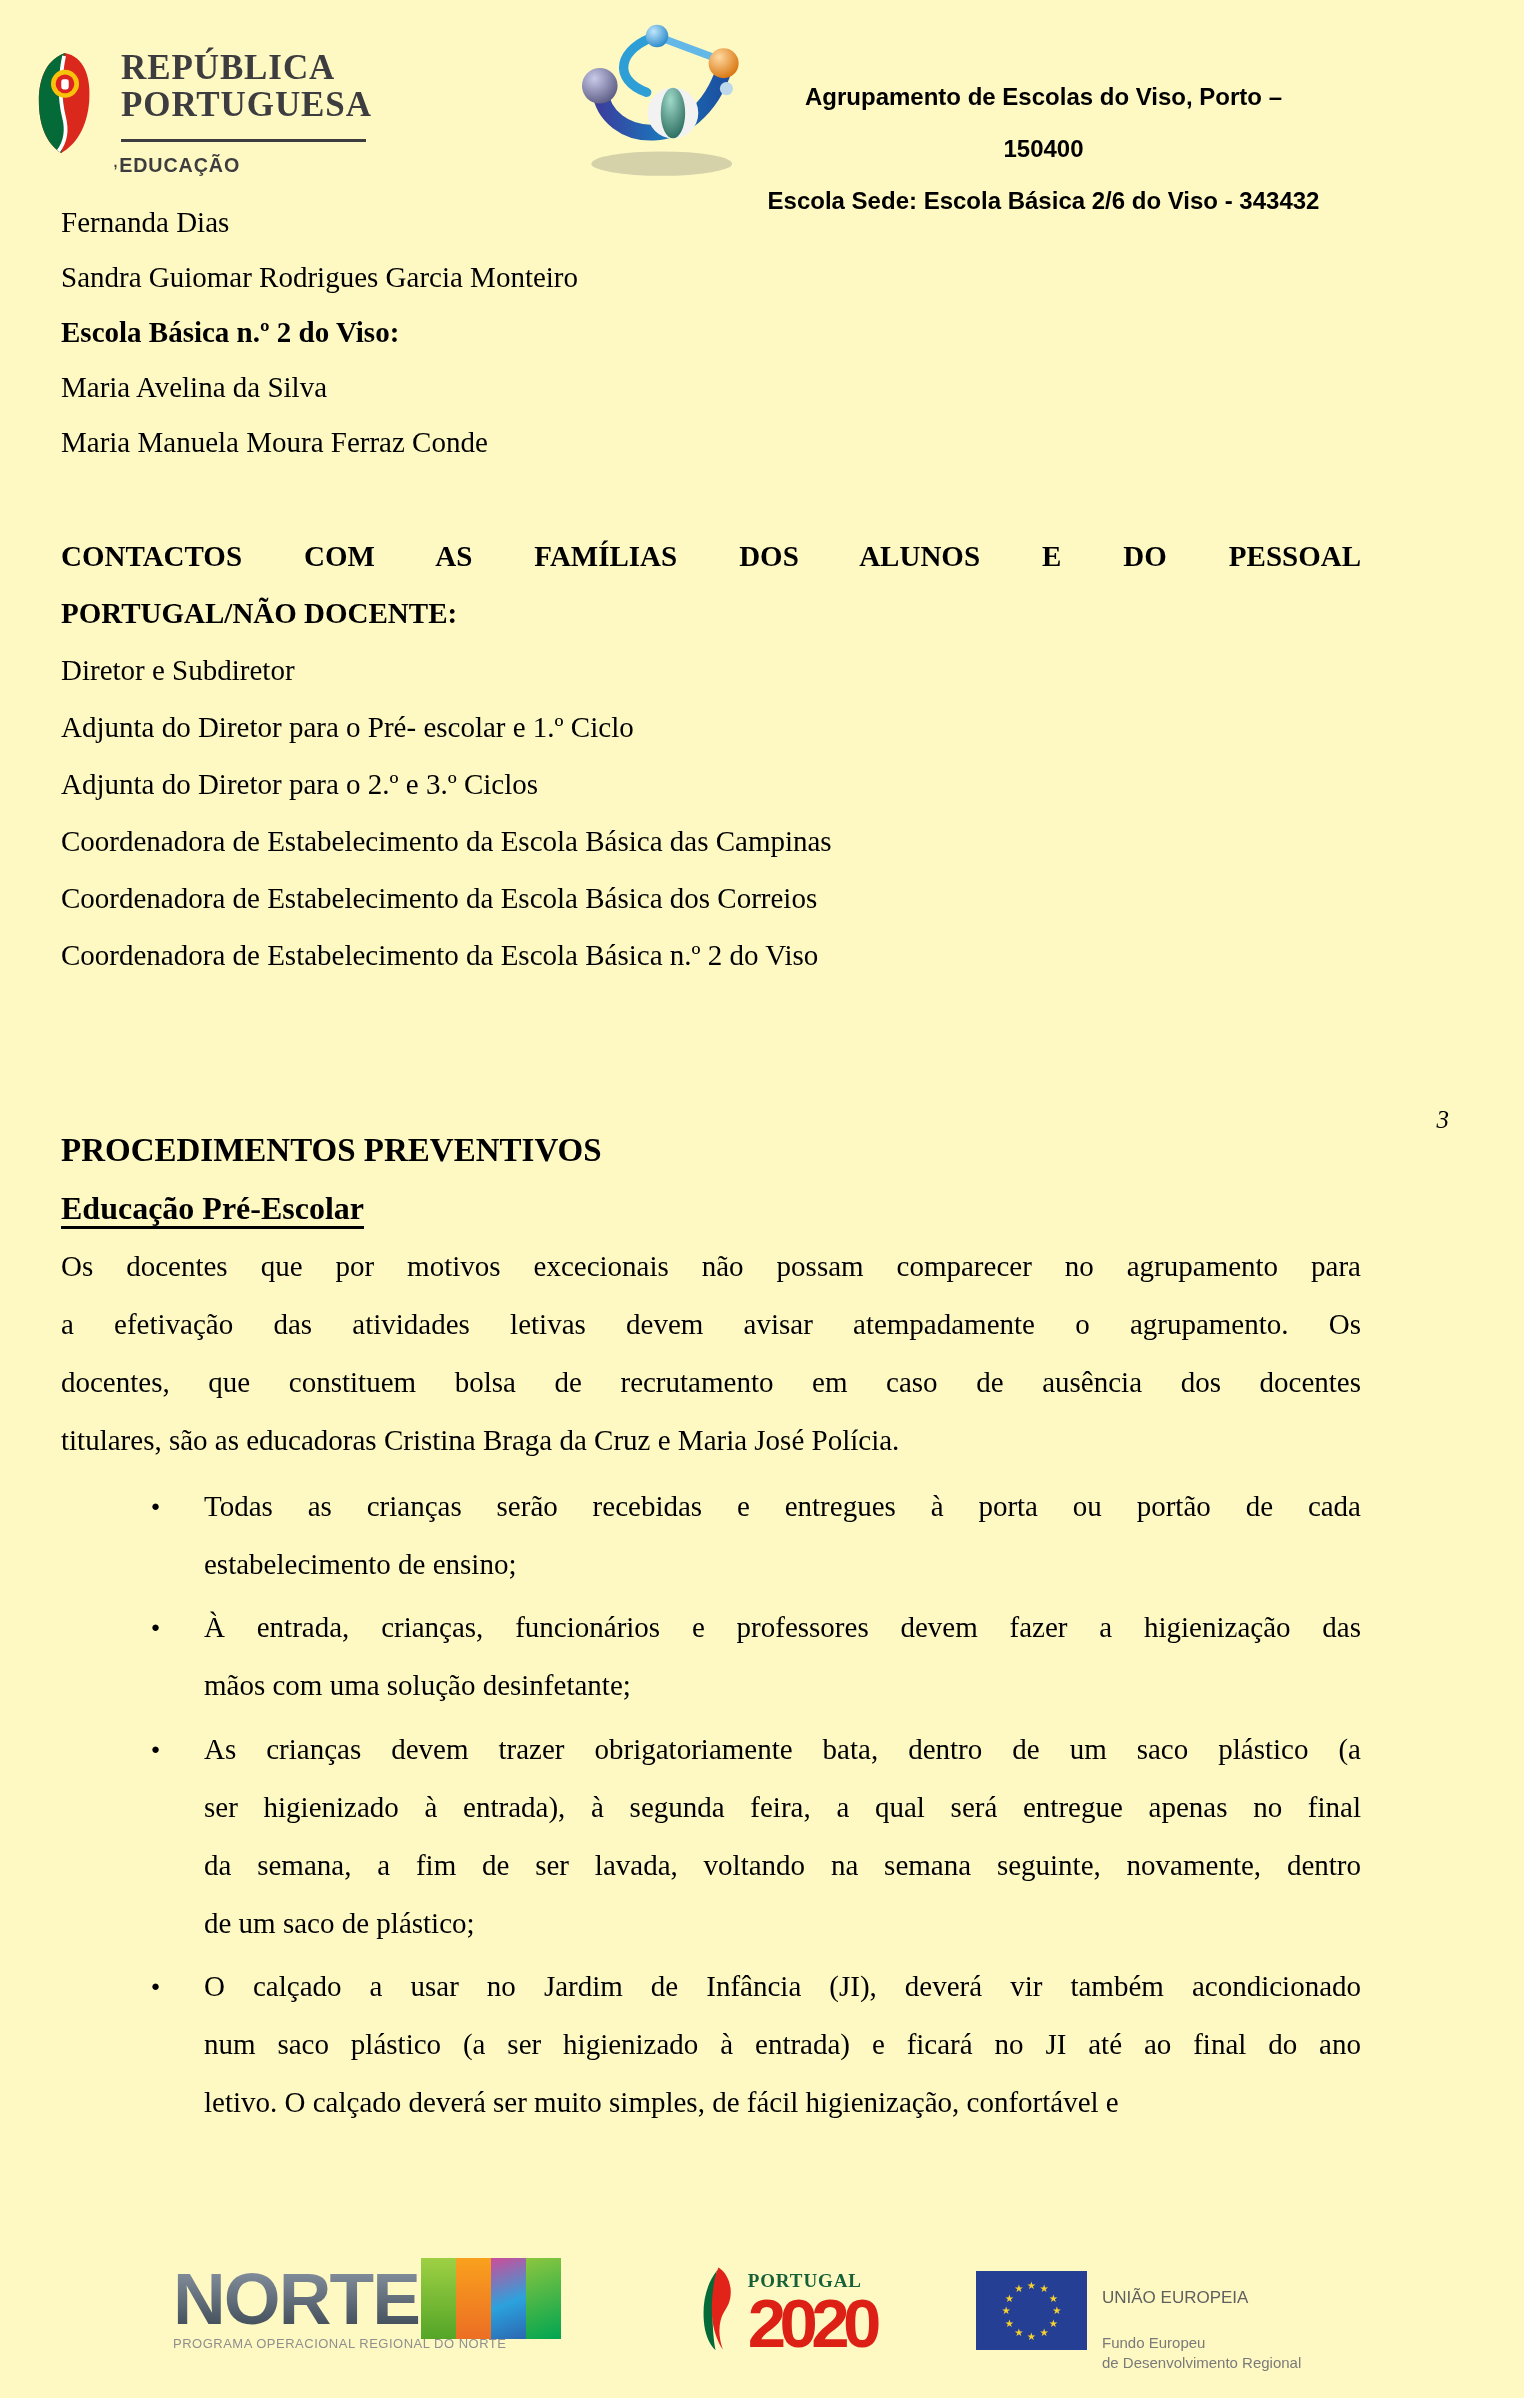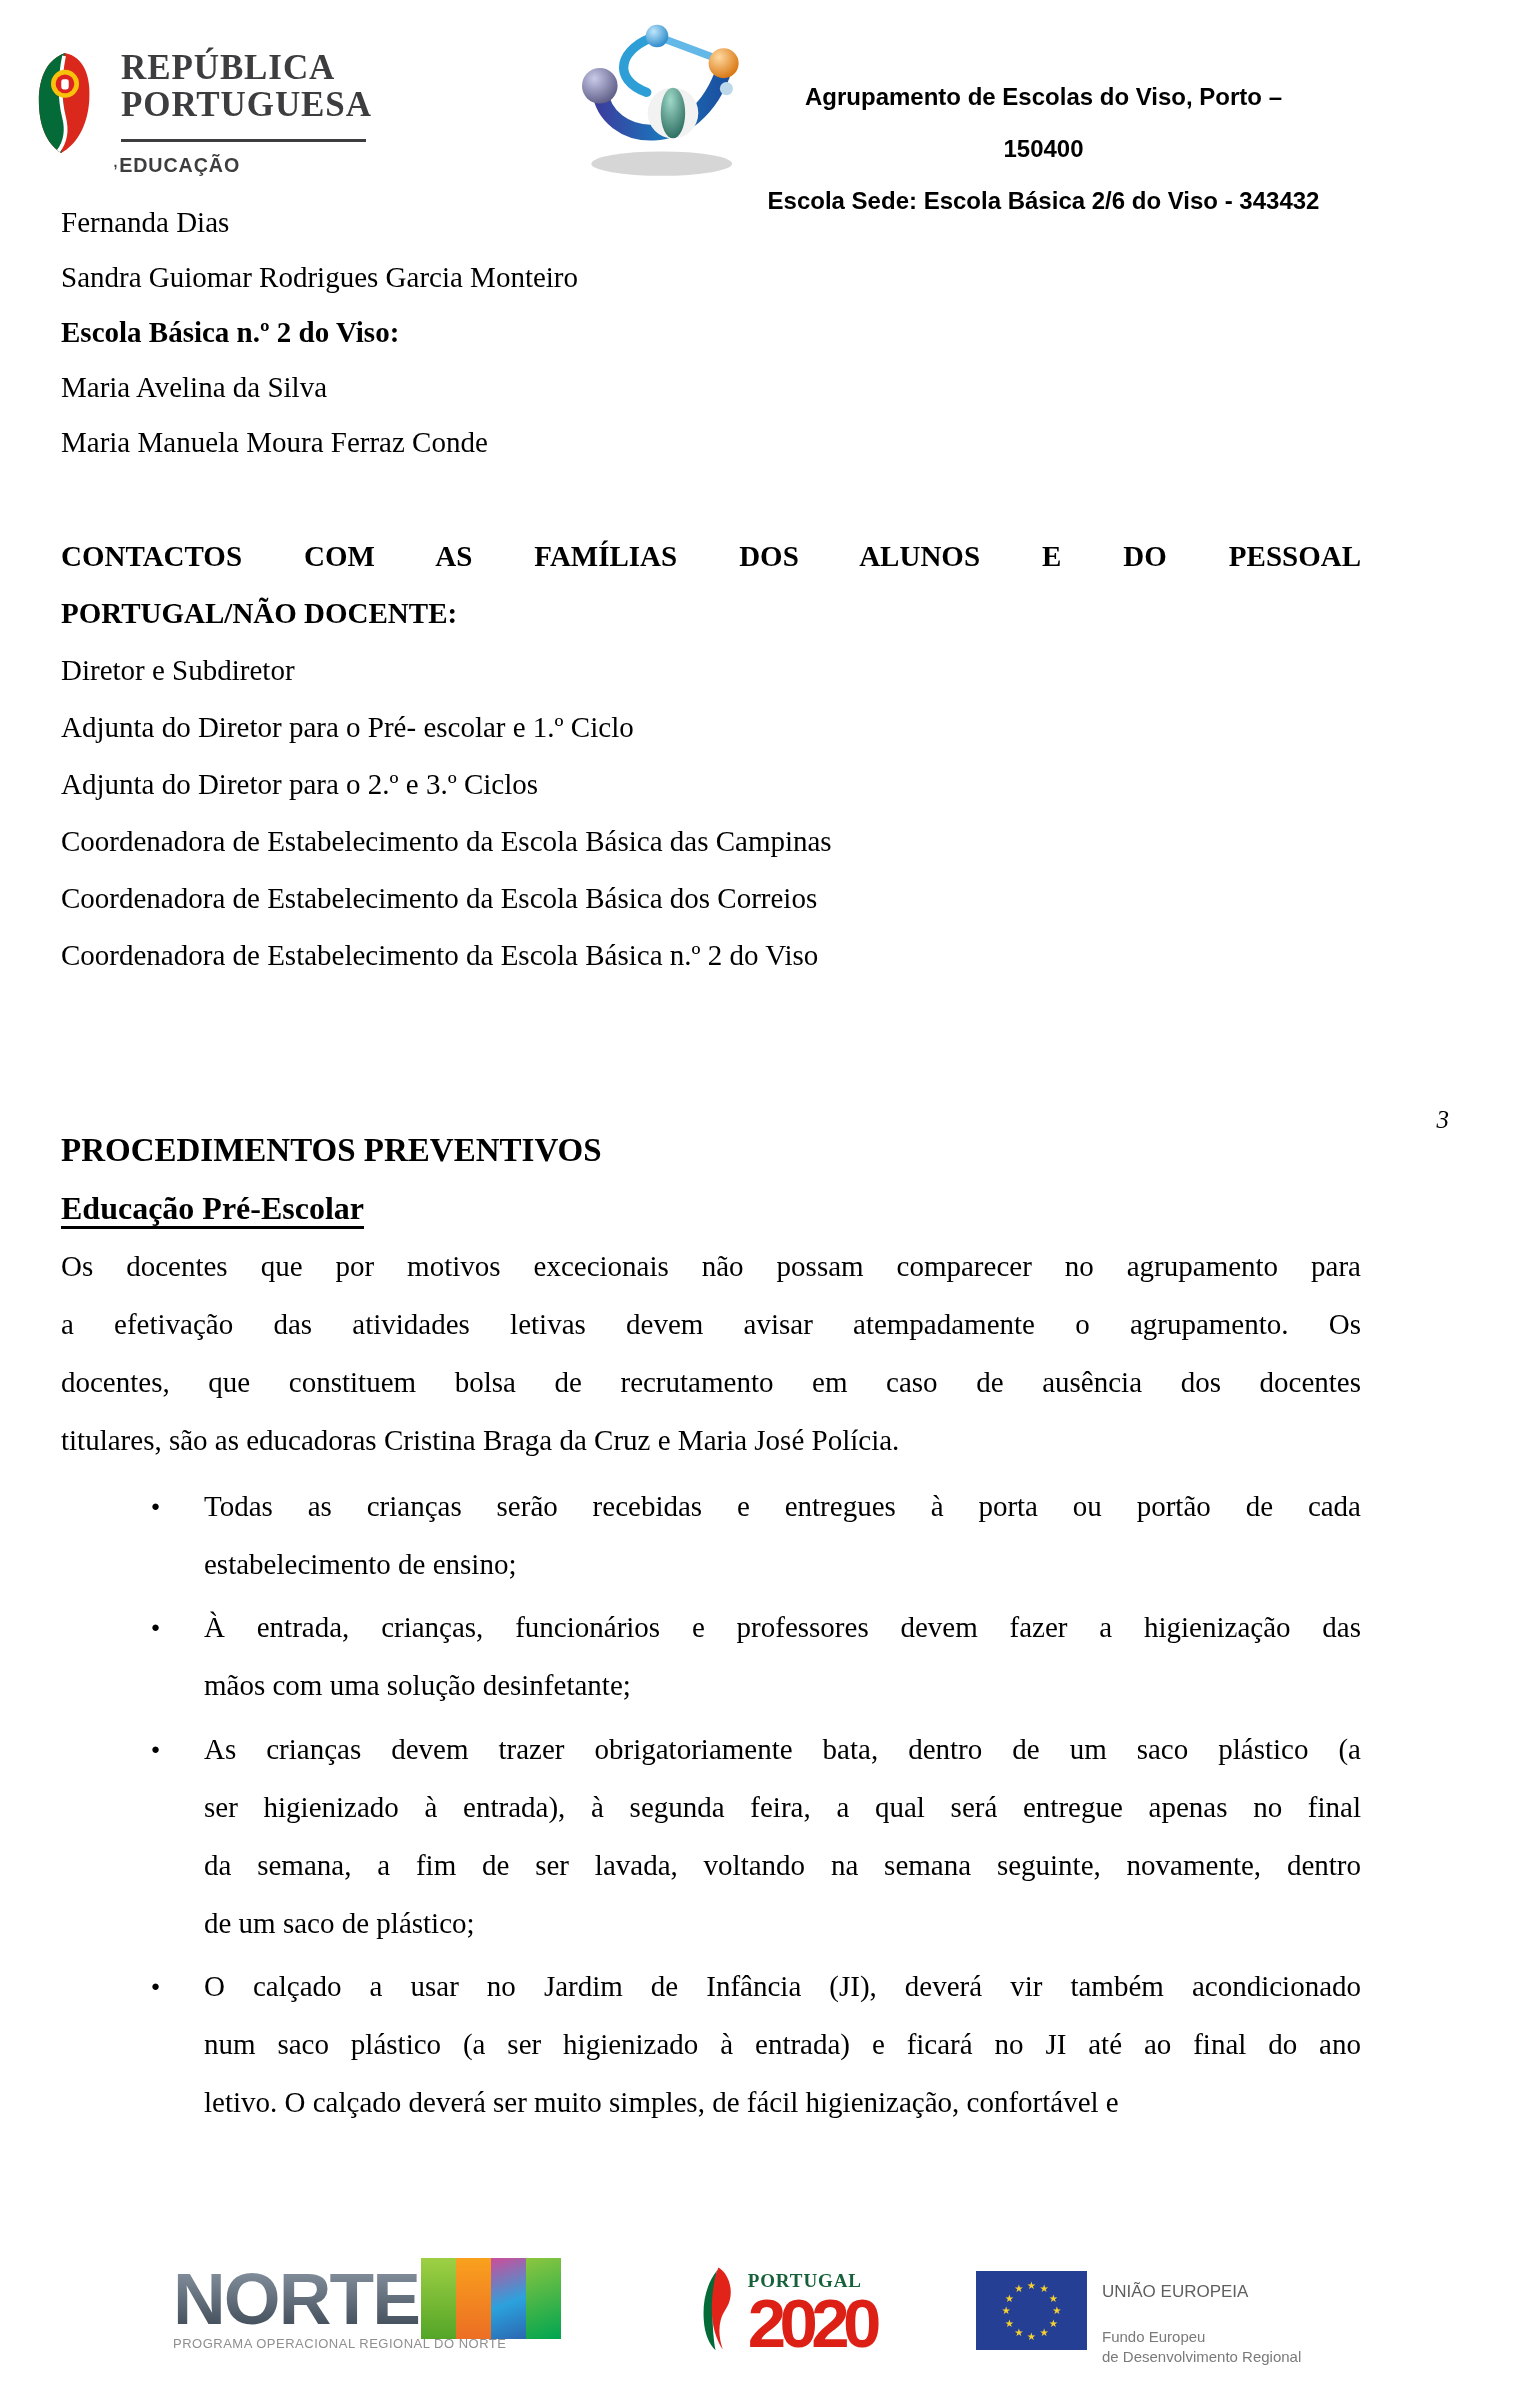--- a/index.html
+++ b/index.html
@@ -1,18 +1,18 @@
 <!DOCTYPE html>
 <html style="font-size:15px"><head>
 <meta charset="utf-8">
 <style>
   * { margin:0; padding:0; box-sizing:border-box; }
   html,body { background:#9a9a9a; }
   #page {
-    position:relative; width:1524px; height:2399px; background:#ffffff;
+    position:relative; width:1524px; height:2399px; background:#fef9c3;
     margin:0 auto; overflow:hidden; color:#000;
     font-family:"Liberation Serif", serif;
   }
 
   
   .gov-logo { position:absolute; left:37px; top:49px; display:flex; }
   .gov-flag { width:56px; height:107px; flex:0 0 auto; }
   .gov-text { margin-left:28px; }
   .gov-name { font-weight:bold; font-size:35px; line-height:37px; color:#3d3d3f; letter-spacing:0.9px; }
   .gov-rule { width:245px; height:2.8px; background:#3d3d3f; margin-top:16px; }
@@ -65,21 +65,21 @@
   .pt-icon { width:54px; height:88px; }
   .pt-text { margin-left:3.7px; }
   .pt-name { font-family:"Liberation Serif",serif; font-weight:bold; font-size:19px;
              letter-spacing:0.9px; color:#17613a; margin-top:3.7px; }
   .pt-year { font-family:"Liberation Sans",sans-serif; font-weight:bold; font-size:69px;
              line-height:58px; letter-spacing:-6.6px; color:#dd2015; margin-top:3.7px; }
 
   .eu { position:absolute; left:976px; top:2271px; display:flex; font-family:"Liberation Sans",sans-serif; }
   .eu-flag { width:111px; height:79px; flex:0 0 auto; }
   .eu-text { margin-left:15px; }
-  .eu-title { font-size:17px; color:#5f5f5f; margin-top:11px; }
+  .eu-title { font-size:17px; color:#5f5f5f; margin-top:17px; }
   .eu-fund { margin-top:25px; font-size:15px; line-height:19.7px; color:#7a7a7a; }
 </style>
 </head>
 <body>
 
 <div id="page">
 
   <div class="gov-logo">
     <svg class="gov-flag" viewBox="0 0 60 112">
       <path d="M30,3 C50,7 58,28 56,54 C54,82 42,101 26,110 C10,100 2,80 2,54 C2,28 12,9 30,3 Z" fill="#da291c"></path>

